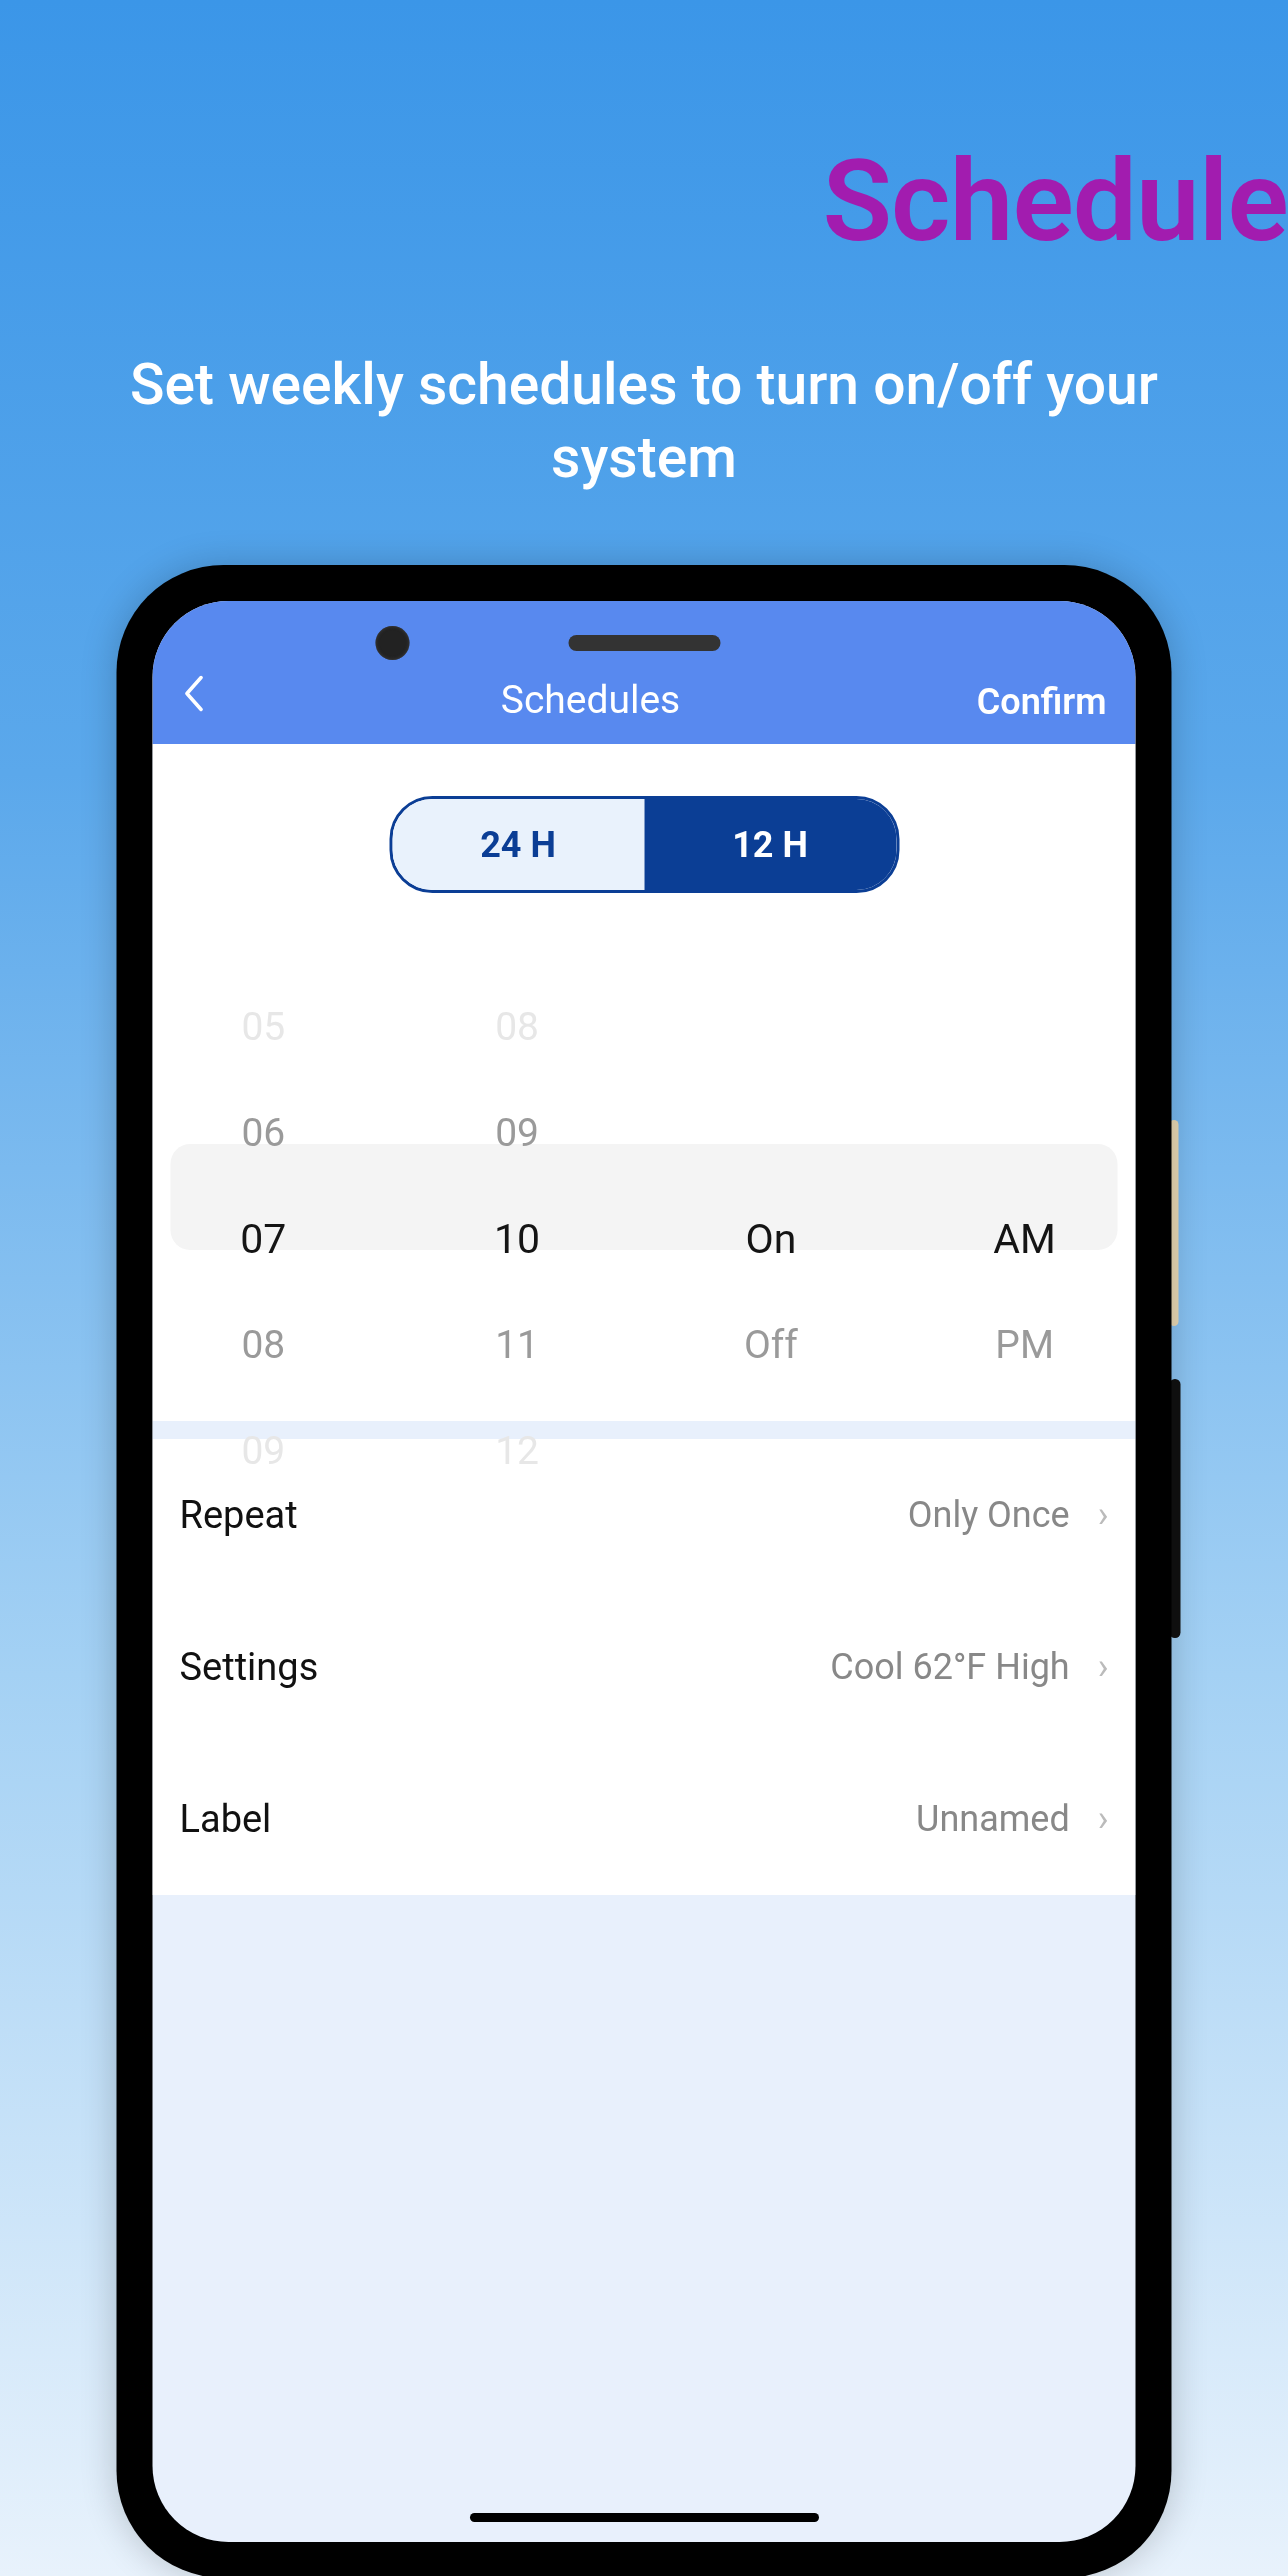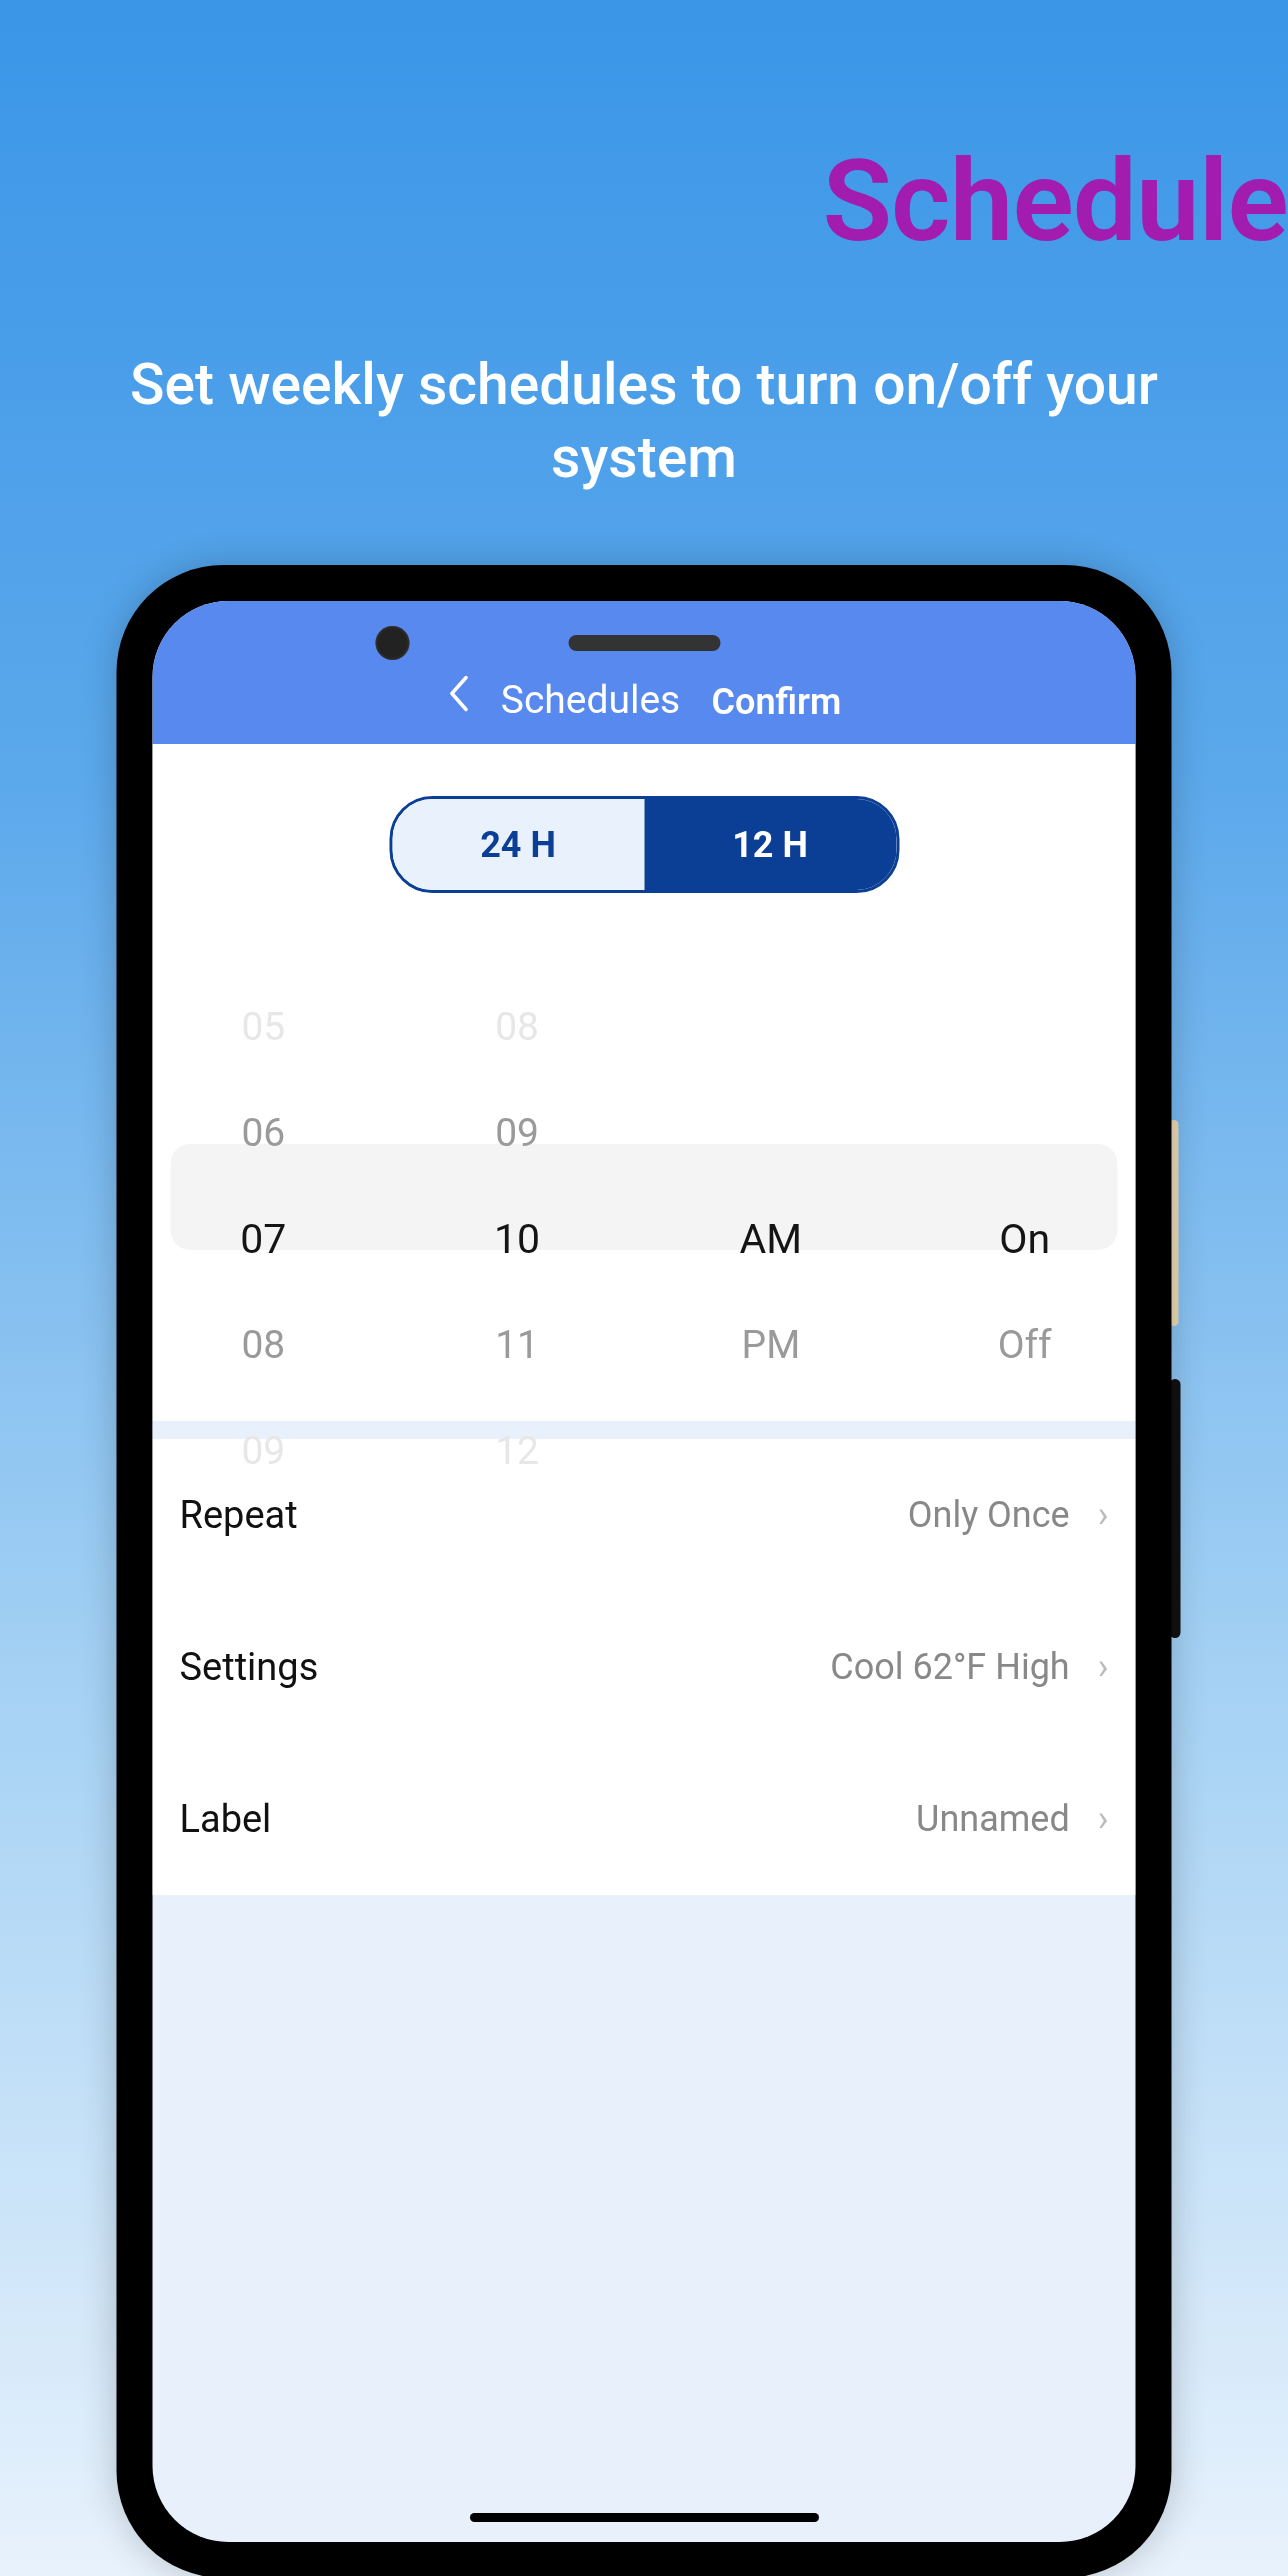--- a/index.html
+++ b/index.html
@@ -81,21 +81,21 @@
       border-radius:76px;
       overflow:hidden;
       height:1941px;
       position:relative;
     }
     .app-header{
       background:#5889ef;
       height:143px;
       display:flex;
       align-items:flex-end;
-      justify-content:center;
+      justify-content:space-between;
       padding:0 29px 21.5px;
       color:#fff;
       margin-top:0;
     }
     .back-btn{
       font-size:43px;
       width:54px;
       text-align:left;
       cursor:pointer;
     }
@@ -245,29 +245,29 @@
             <div class="col">
               <div class="cell fade2">08</div>
               <div class="cell">09</div>
               <div class="cell sel">10</div>
               <div class="cell">11</div>
               <div class="cell fade2">12</div>
             </div>
             <div class="col">
               <div class="cell" style="visibility:hidden">.</div>
               <div class="cell" style="visibility:hidden">.</div>
+              <div class="cell sel">On</div>
+              <div class="cell">Off</div>
+              <div class="cell" style="visibility:hidden">.</div>
+            </div>
+            <div class="col">
+              <div class="cell" style="visibility:hidden">.</div>
+              <div class="cell" style="visibility:hidden">.</div>
               <div class="cell sel">AM</div>
               <div class="cell">PM</div>
-              <div class="cell" style="visibility:hidden">.</div>
-            </div>
-            <div class="col">
-              <div class="cell" style="visibility:hidden">.</div>
-              <div class="cell" style="visibility:hidden">.</div>
-              <div class="cell sel">On</div>
-              <div class="cell">Off</div>
               <div class="cell" style="visibility:hidden">.</div>
             </div>
           </div>
         </div>
       </div>
 
       <div class="gap"></div>
 
       <div class="row">
         <div class="row-label">Repeat</div>

